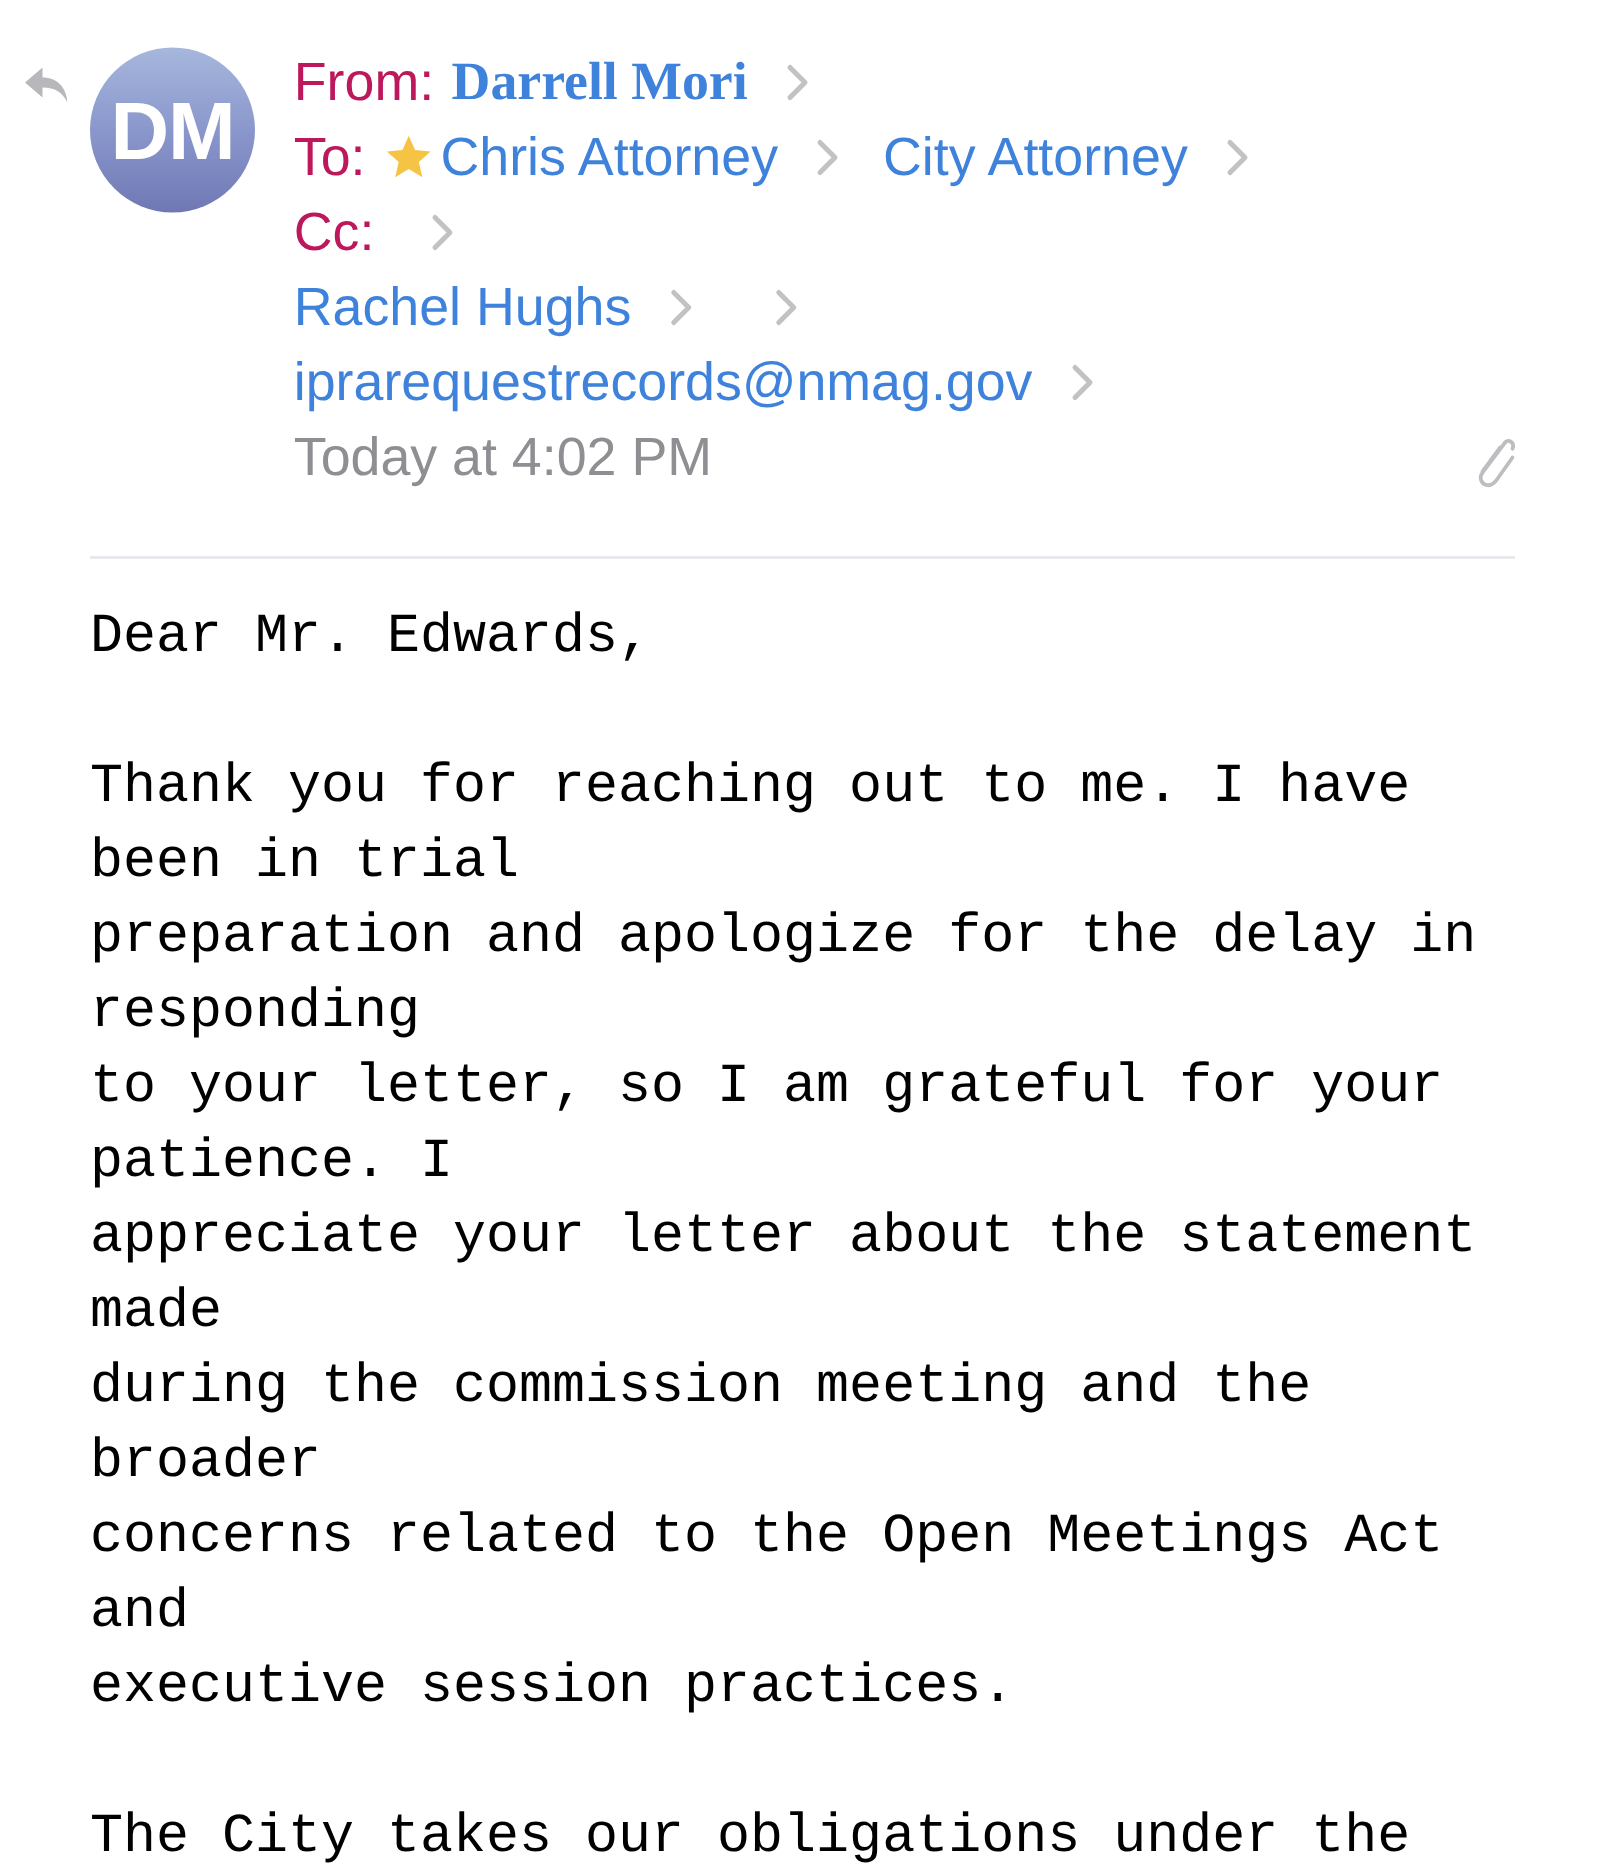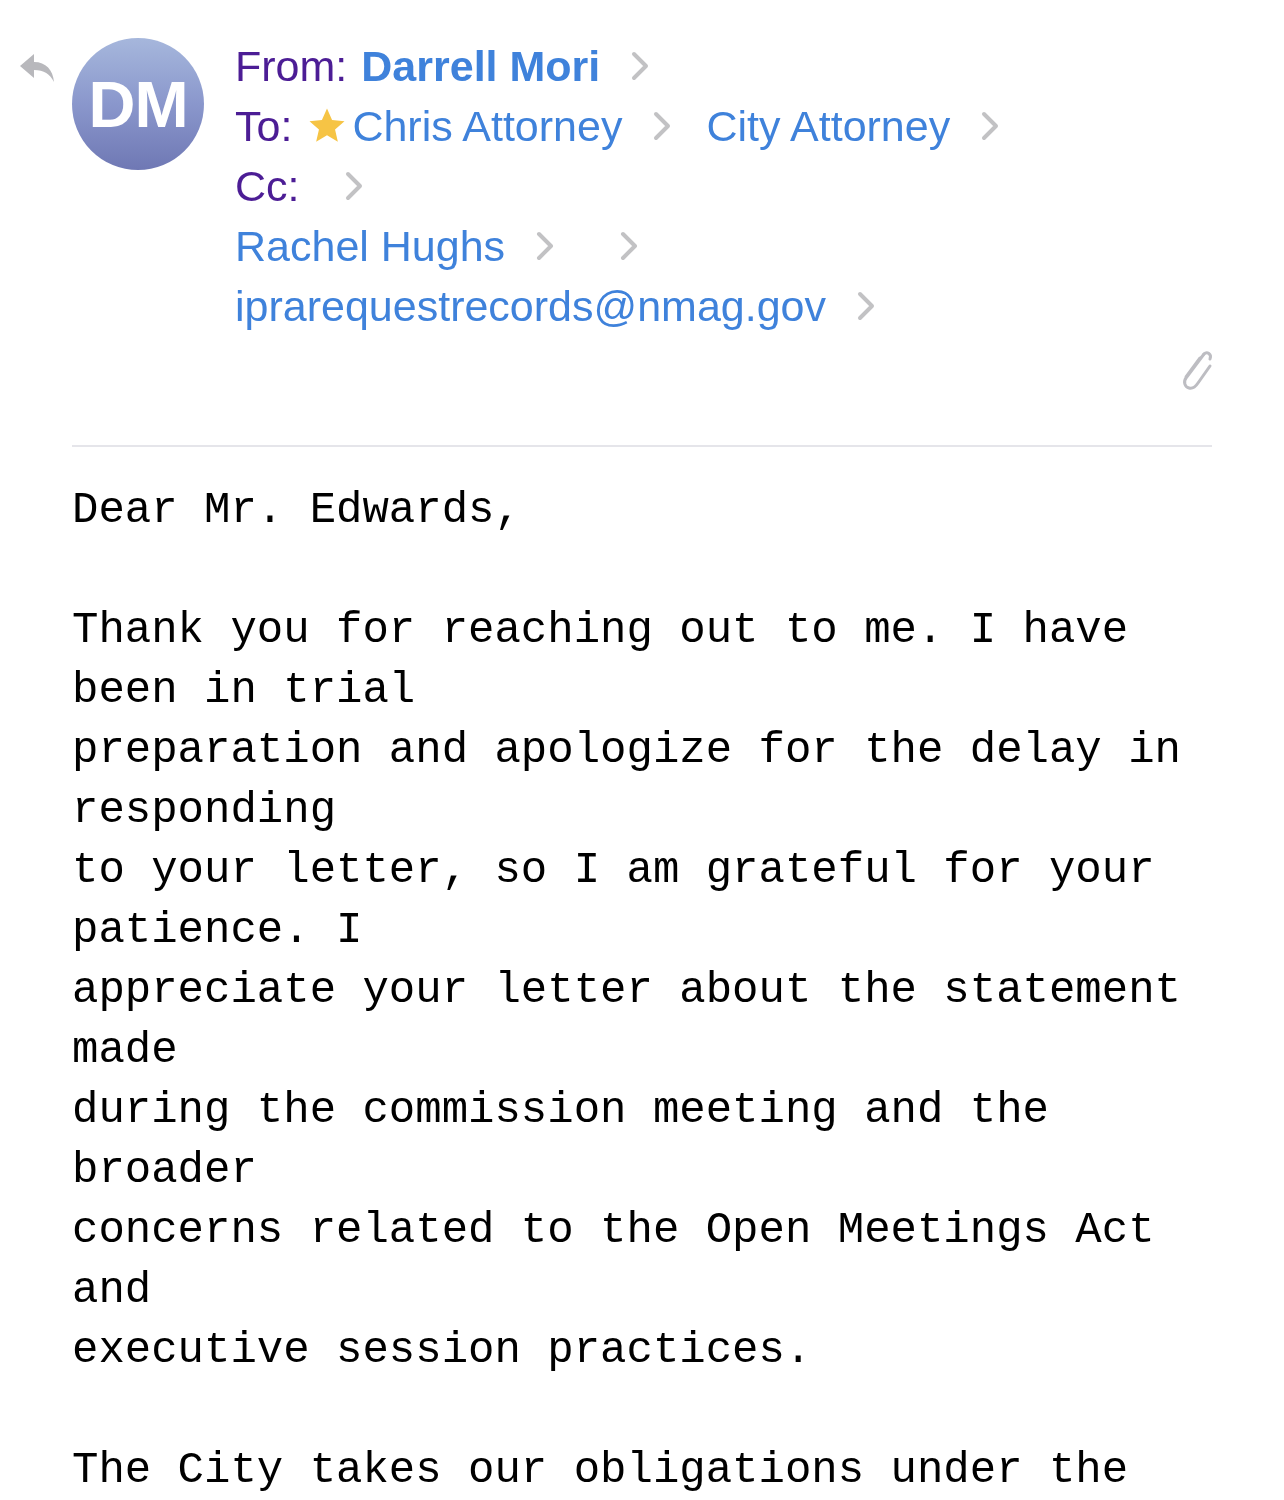--- a/index.html
+++ b/index.html
@@ -14,23 +14,23 @@
   .avatar {
     position: absolute; left: 72px; top: 38px; width: 132px; height: 132px;
     border-radius: 50%;
     background: linear-gradient(180deg, #a6b7dc 0%, #8a97cc 50%, #6f78b4 100%);
     color: #fff; font-weight: bold; font-size: 65px;
     display: flex; align-items: center; justify-content: center;
     letter-spacing: -1px;
   }
   .header { position: absolute; left: 235px; top: 36px; right: 60px; }
   .hrow { height: 60px; line-height: 60px; font-size: 43px; white-space: nowrap; display: flex; align-items: center; }
-  .lbl { color: #4c1d95; margin-right: 14px; }
+  .lbl { color: #be185d; margin-right: 14px; }
   .link { color: #3f82db; }
-  .from-name { font-weight: bold; }
+  .from-name { font-weight: bold; font-family: Liberation Serif, serif; }
   .chev { color: #c2c2c4; margin: 0 34px 0 30px; font-size: 40px; display: inline-flex; align-items: center; }
   .chev svg { width: 20px; height: 32px; }
   .star { color: #f6c445; margin-right: 4px; display: inline-flex; align-items: center; }
   .star svg { width: 42px; height: 42px; }
   .date { color: #8e8e93; }
   .clip { position: absolute; right: 70px; top: 348px; width: 40px; height: 44px; }
   .divider { position: absolute; left: 72px; right: 72px; top: 445px; height: 2px; background: #e5e5ea; }
   .body { position: absolute; left: 72px; top: 480px; width: 1160px; font-size: 44px; line-height: 60px; }
   .body p { margin: 0 0 60px 0; white-space: pre-line; font-family: Liberation Mono, monospace; }
 </style>
@@ -97,20 +97,23 @@
       </span>
   </div>
   <div class="hrow">
     <span class="link">iprarequestrecords@nmag.gov</span>
     <span class="chev">
         <svg viewBox="0 0 20 32">
           <path d="M4 4 L16 16 L4 28" stroke="#c2c2c4" stroke-width="4" fill="none" stroke-linecap="round" stroke-linejoin="round"></path>
         </svg>
       </span>
   </div>
+  <div class="hrow">
+    <span class="date">Today at 4:02 PM</span>
+  </div>
 </div>
 
 <div class="clip">
   <svg viewBox="0 0 40 44" width="40" height="44">
       <path d="M30 6 L12 30 C9 34 11 39 15 40 C19 41 22 38 24 35 L36 18 M26 10 L12 29" stroke="#bdbdc2" stroke-width="3" fill="none" stroke-linecap="round"></path>
       <path d="M30 6 C33 3 38 6 36 11" stroke="#bdbdc2" stroke-width="3" fill="none" stroke-linecap="round"></path>
     </svg>
 </div>
 
 <div class="divider"></div>

